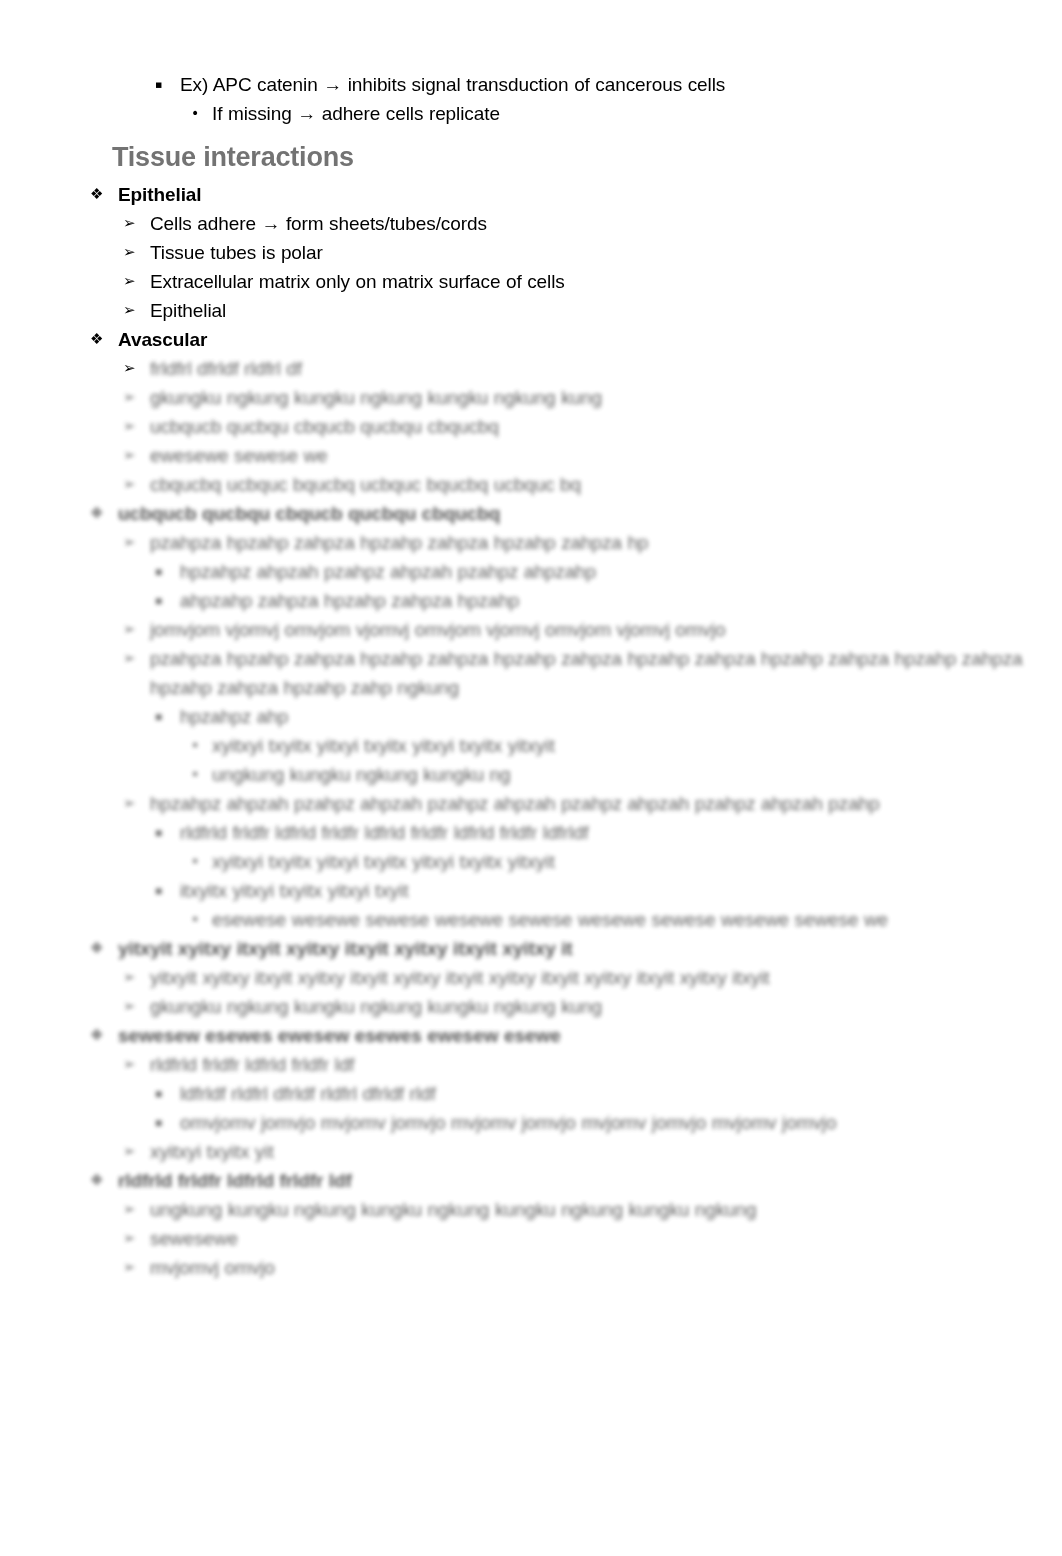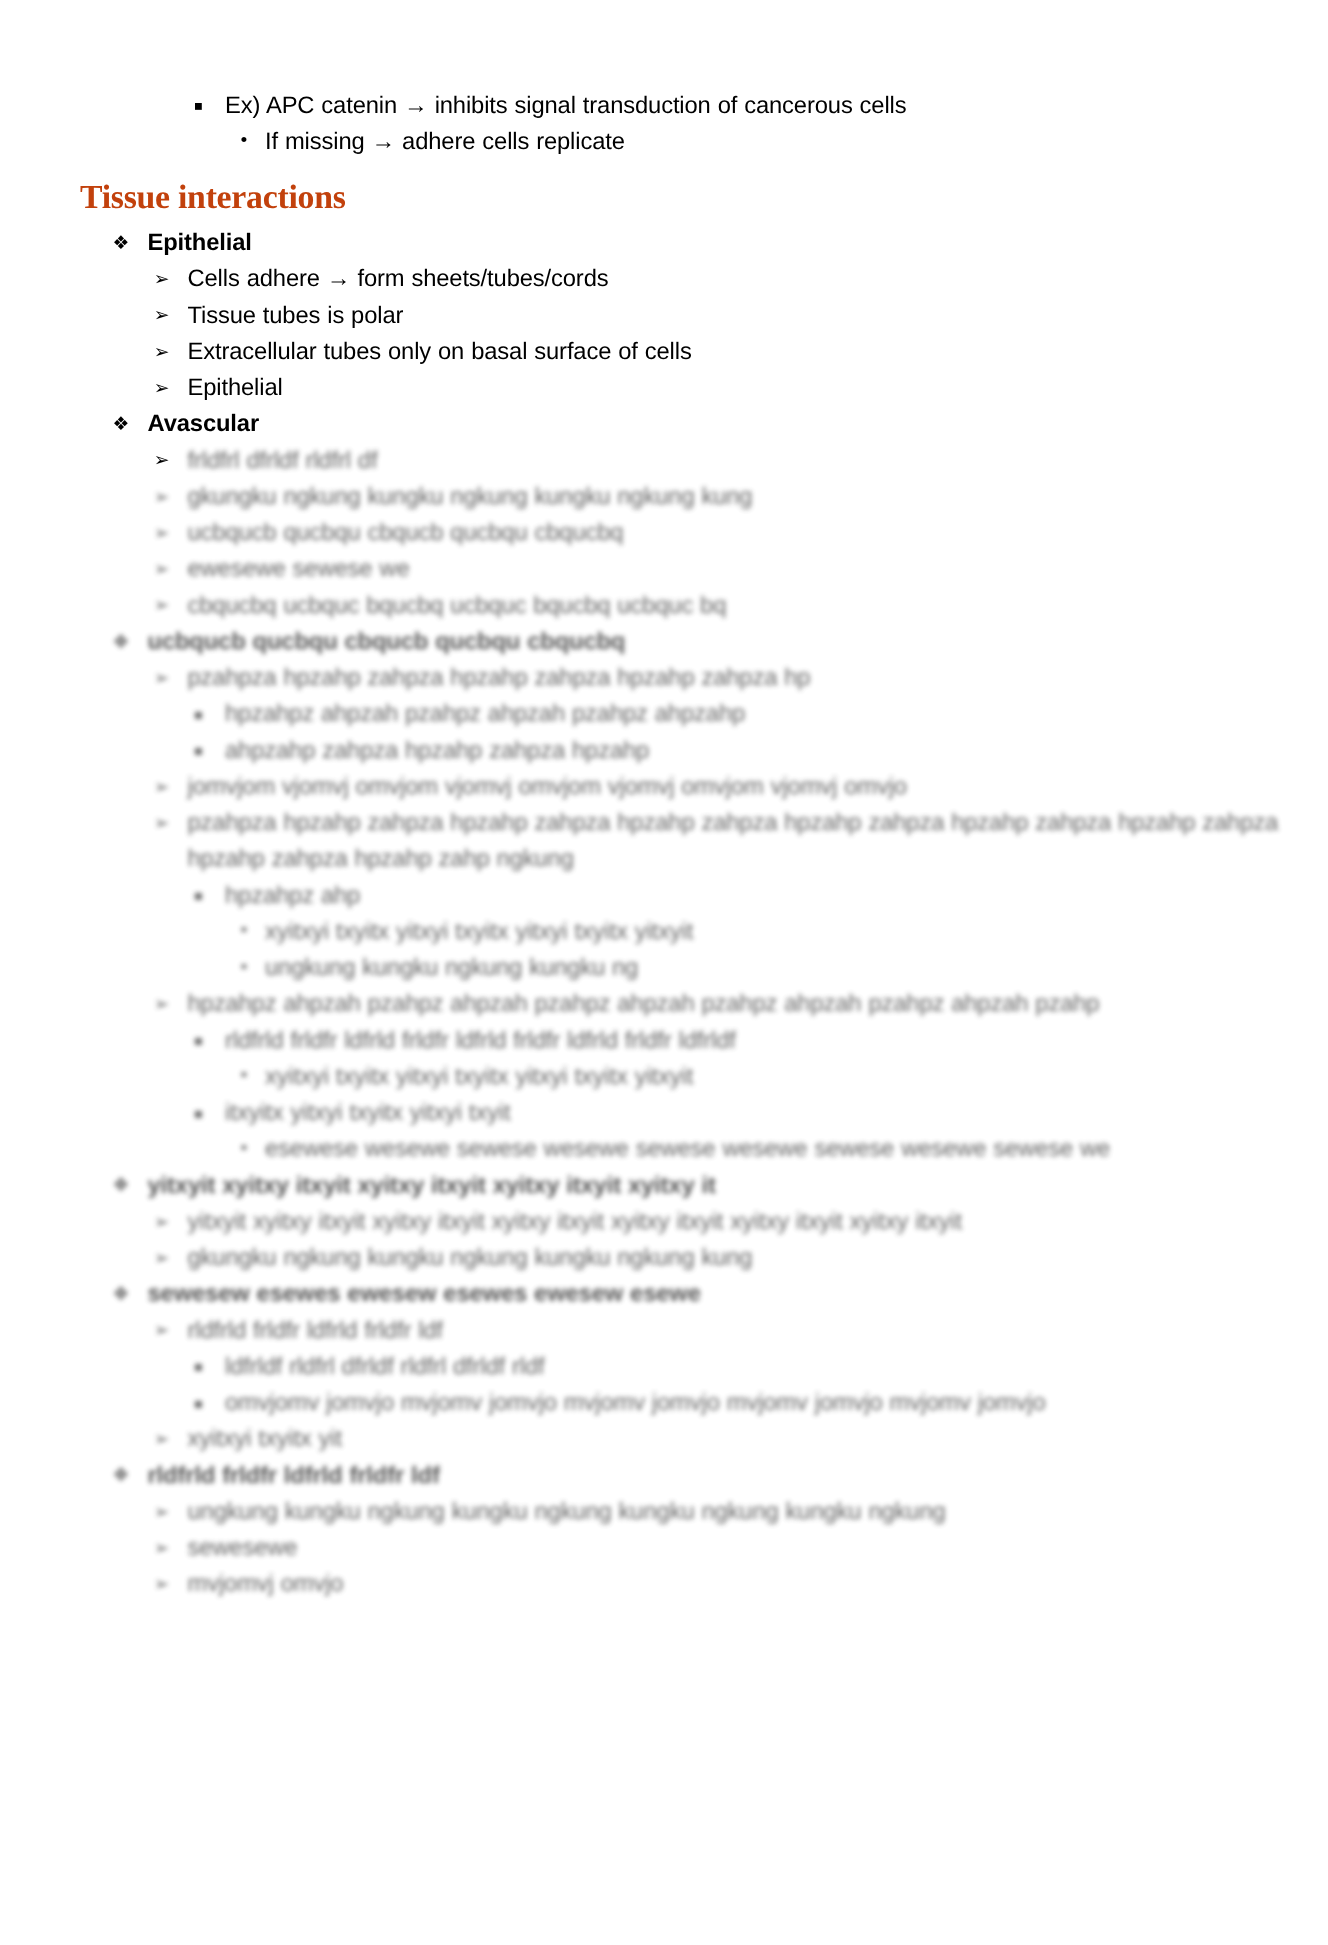--- a/index.html
+++ b/index.html
@@ -70,27 +70,26 @@
 
   .lvl4 > .bullet { left: 191px; font-size: 14px; }
   .lvl4 > .txt    { margin-left: 212px; }
 
   .row.bold > .txt { font-weight: bold; }
 
   
   .heading1 {
     position: relative;
     margin: 12px 0 6px 0;
-    padding-left: 64px;
+    padding-left: 112px;
     font-size: 27px;
     font-weight: bold;
     line-height: 34px;
-    color: #c2410c;
+    color: #737373;
     letter-spacing: -0.2px;
-    font-family: Liberation Serif, serif;
   }
 
   
   .blurred > .txt,
   .blurred > .bullet {
     filter: blur(3.1px);
     color: #4a4a4a;
     opacity: 0.82;
   }
   .blurred.b-soft > .txt,
@@ -133,21 +132,21 @@
         <div class="row lvl2">
           <span class="bullet">➢</span>
           <span class="txt">Cells adhere → form sheets/tubes/cords</span>
         </div>
         <div class="row lvl2">
           <span class="bullet">➢</span>
           <span class="txt">Tissue tubes is polar</span>
         </div>
         <div class="row lvl2">
           <span class="bullet">➢</span>
-          <span class="txt">Extracellular tubes only on basal surface of cells</span>
+          <span class="txt">Extracellular matrix only on matrix surface of cells</span>
         </div>
         <div class="row lvl2">
           <span class="bullet">➢</span>
           <span class="txt">Epithelial</span>
         </div>
         <div class="row lvl1 bold">
           <span class="bullet">❖</span>
           <span class="txt">Avascular</span>
         </div>
       </div>

